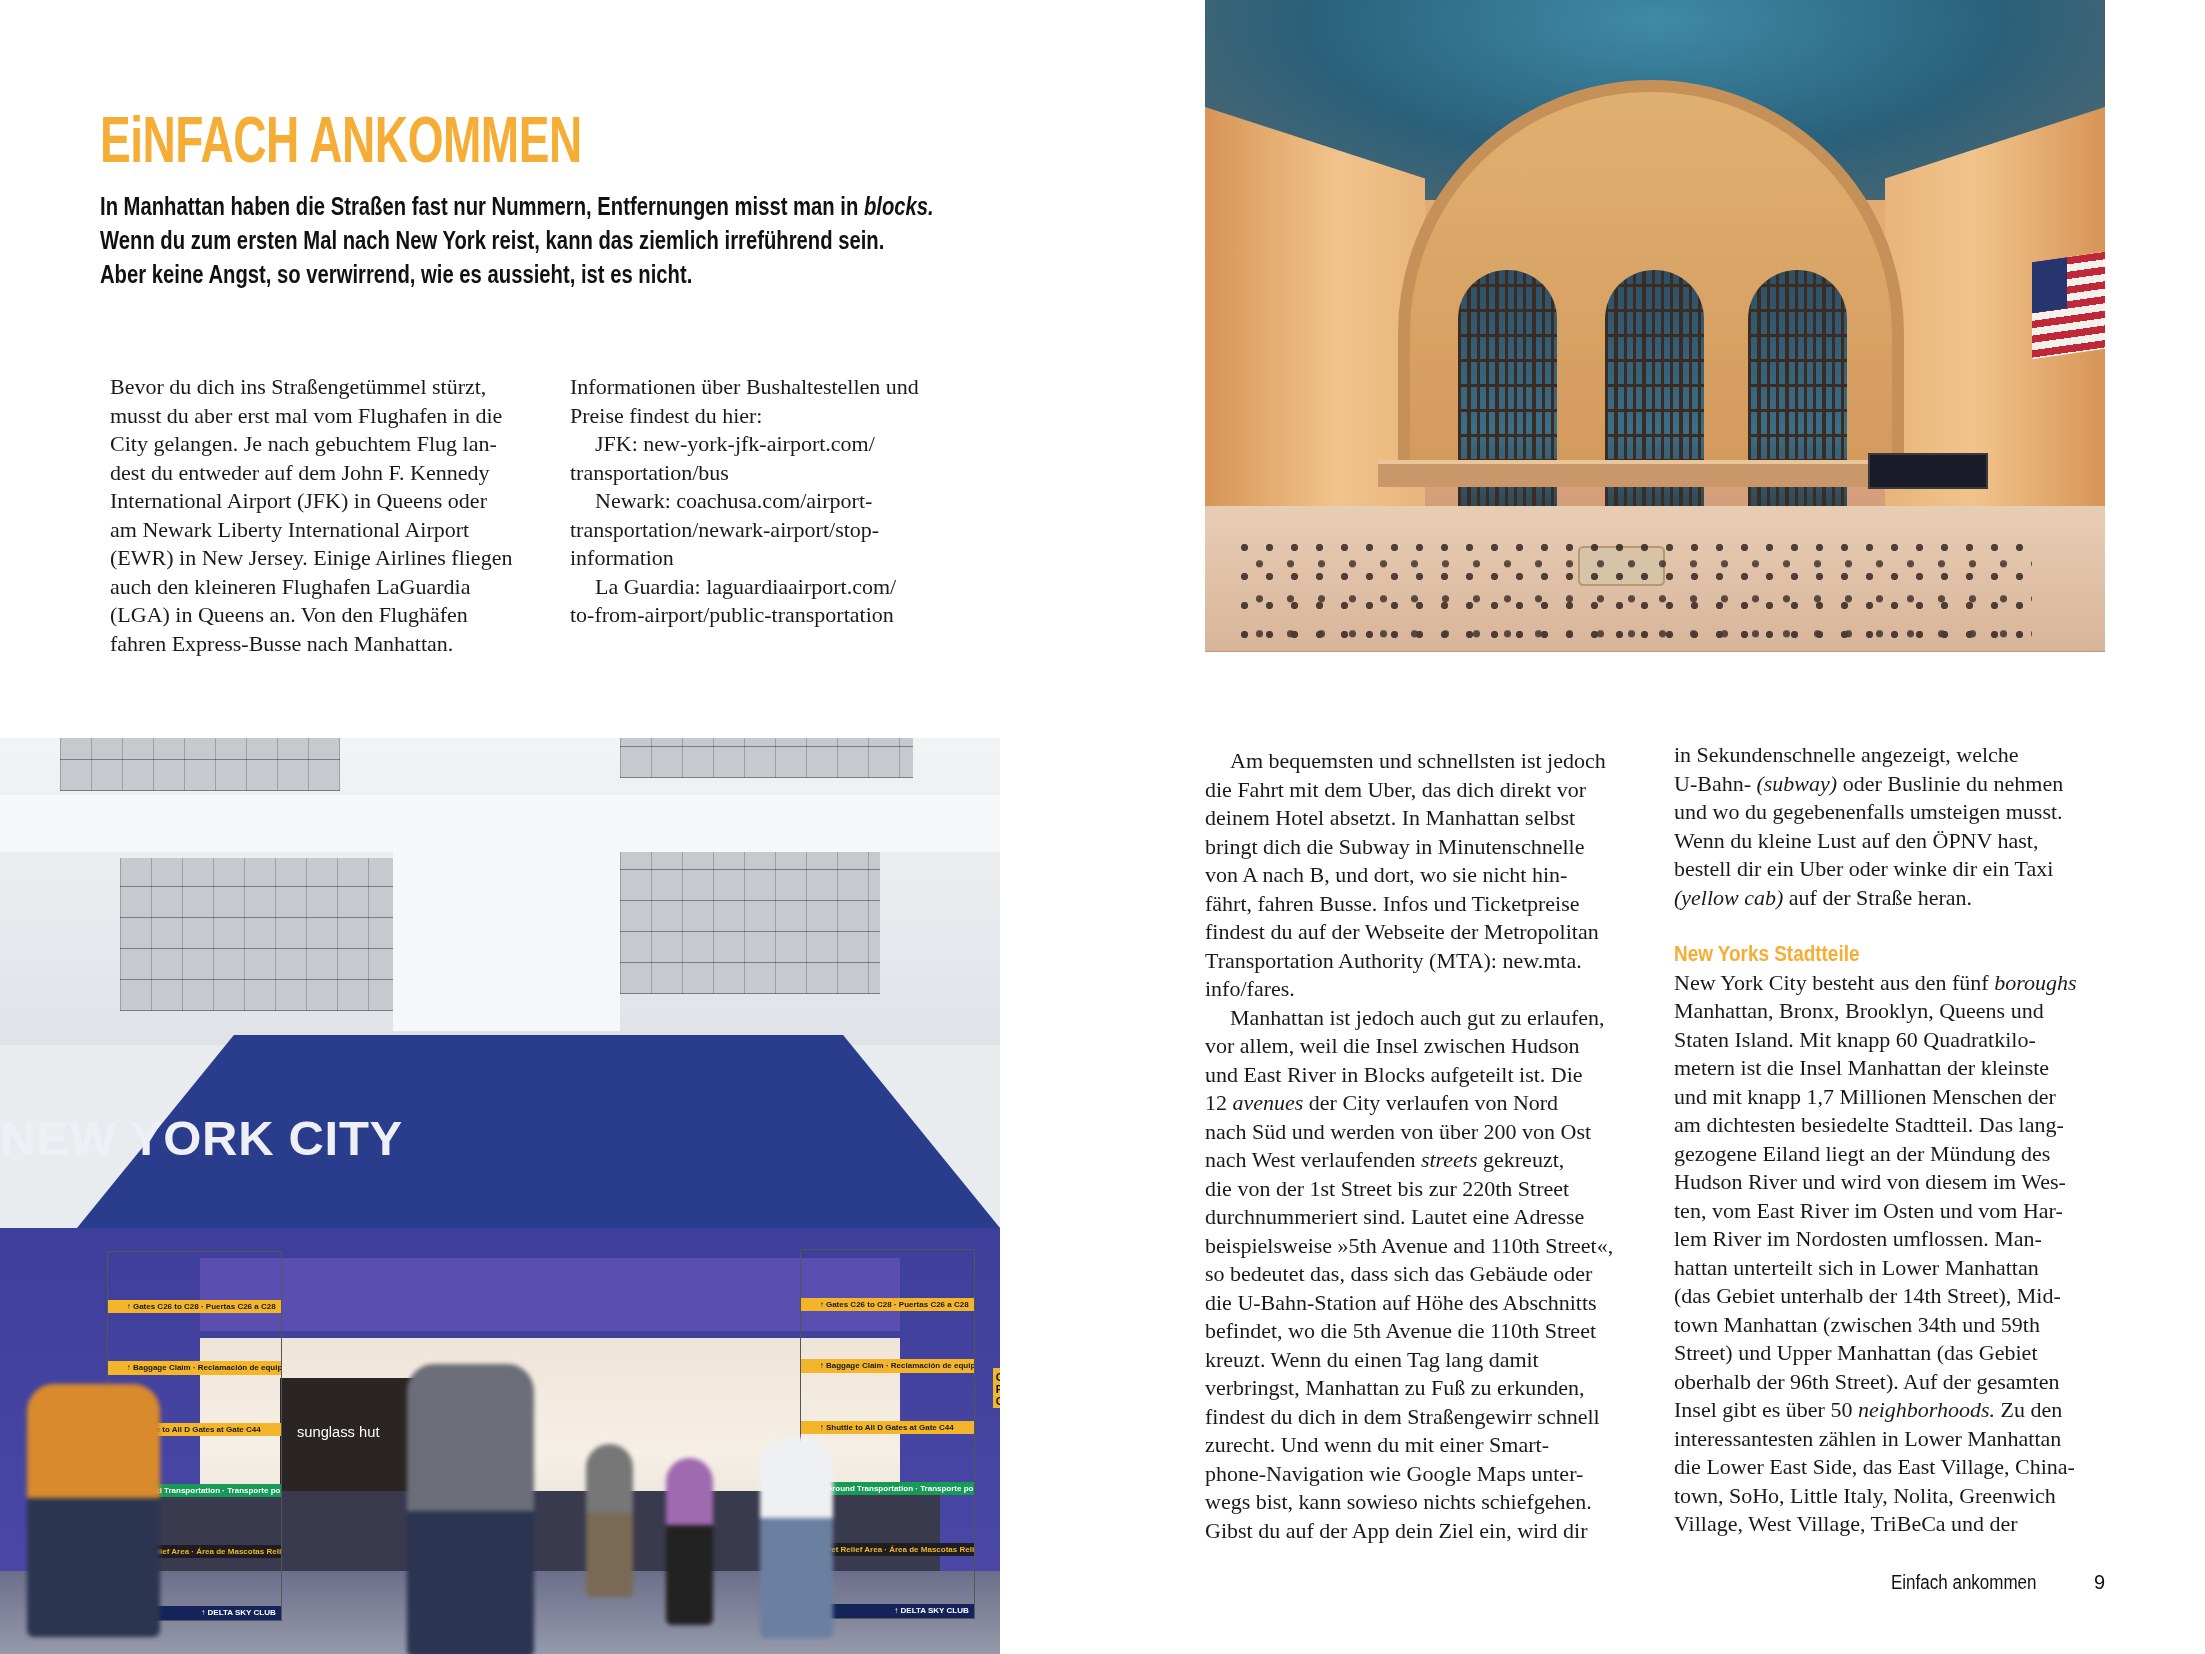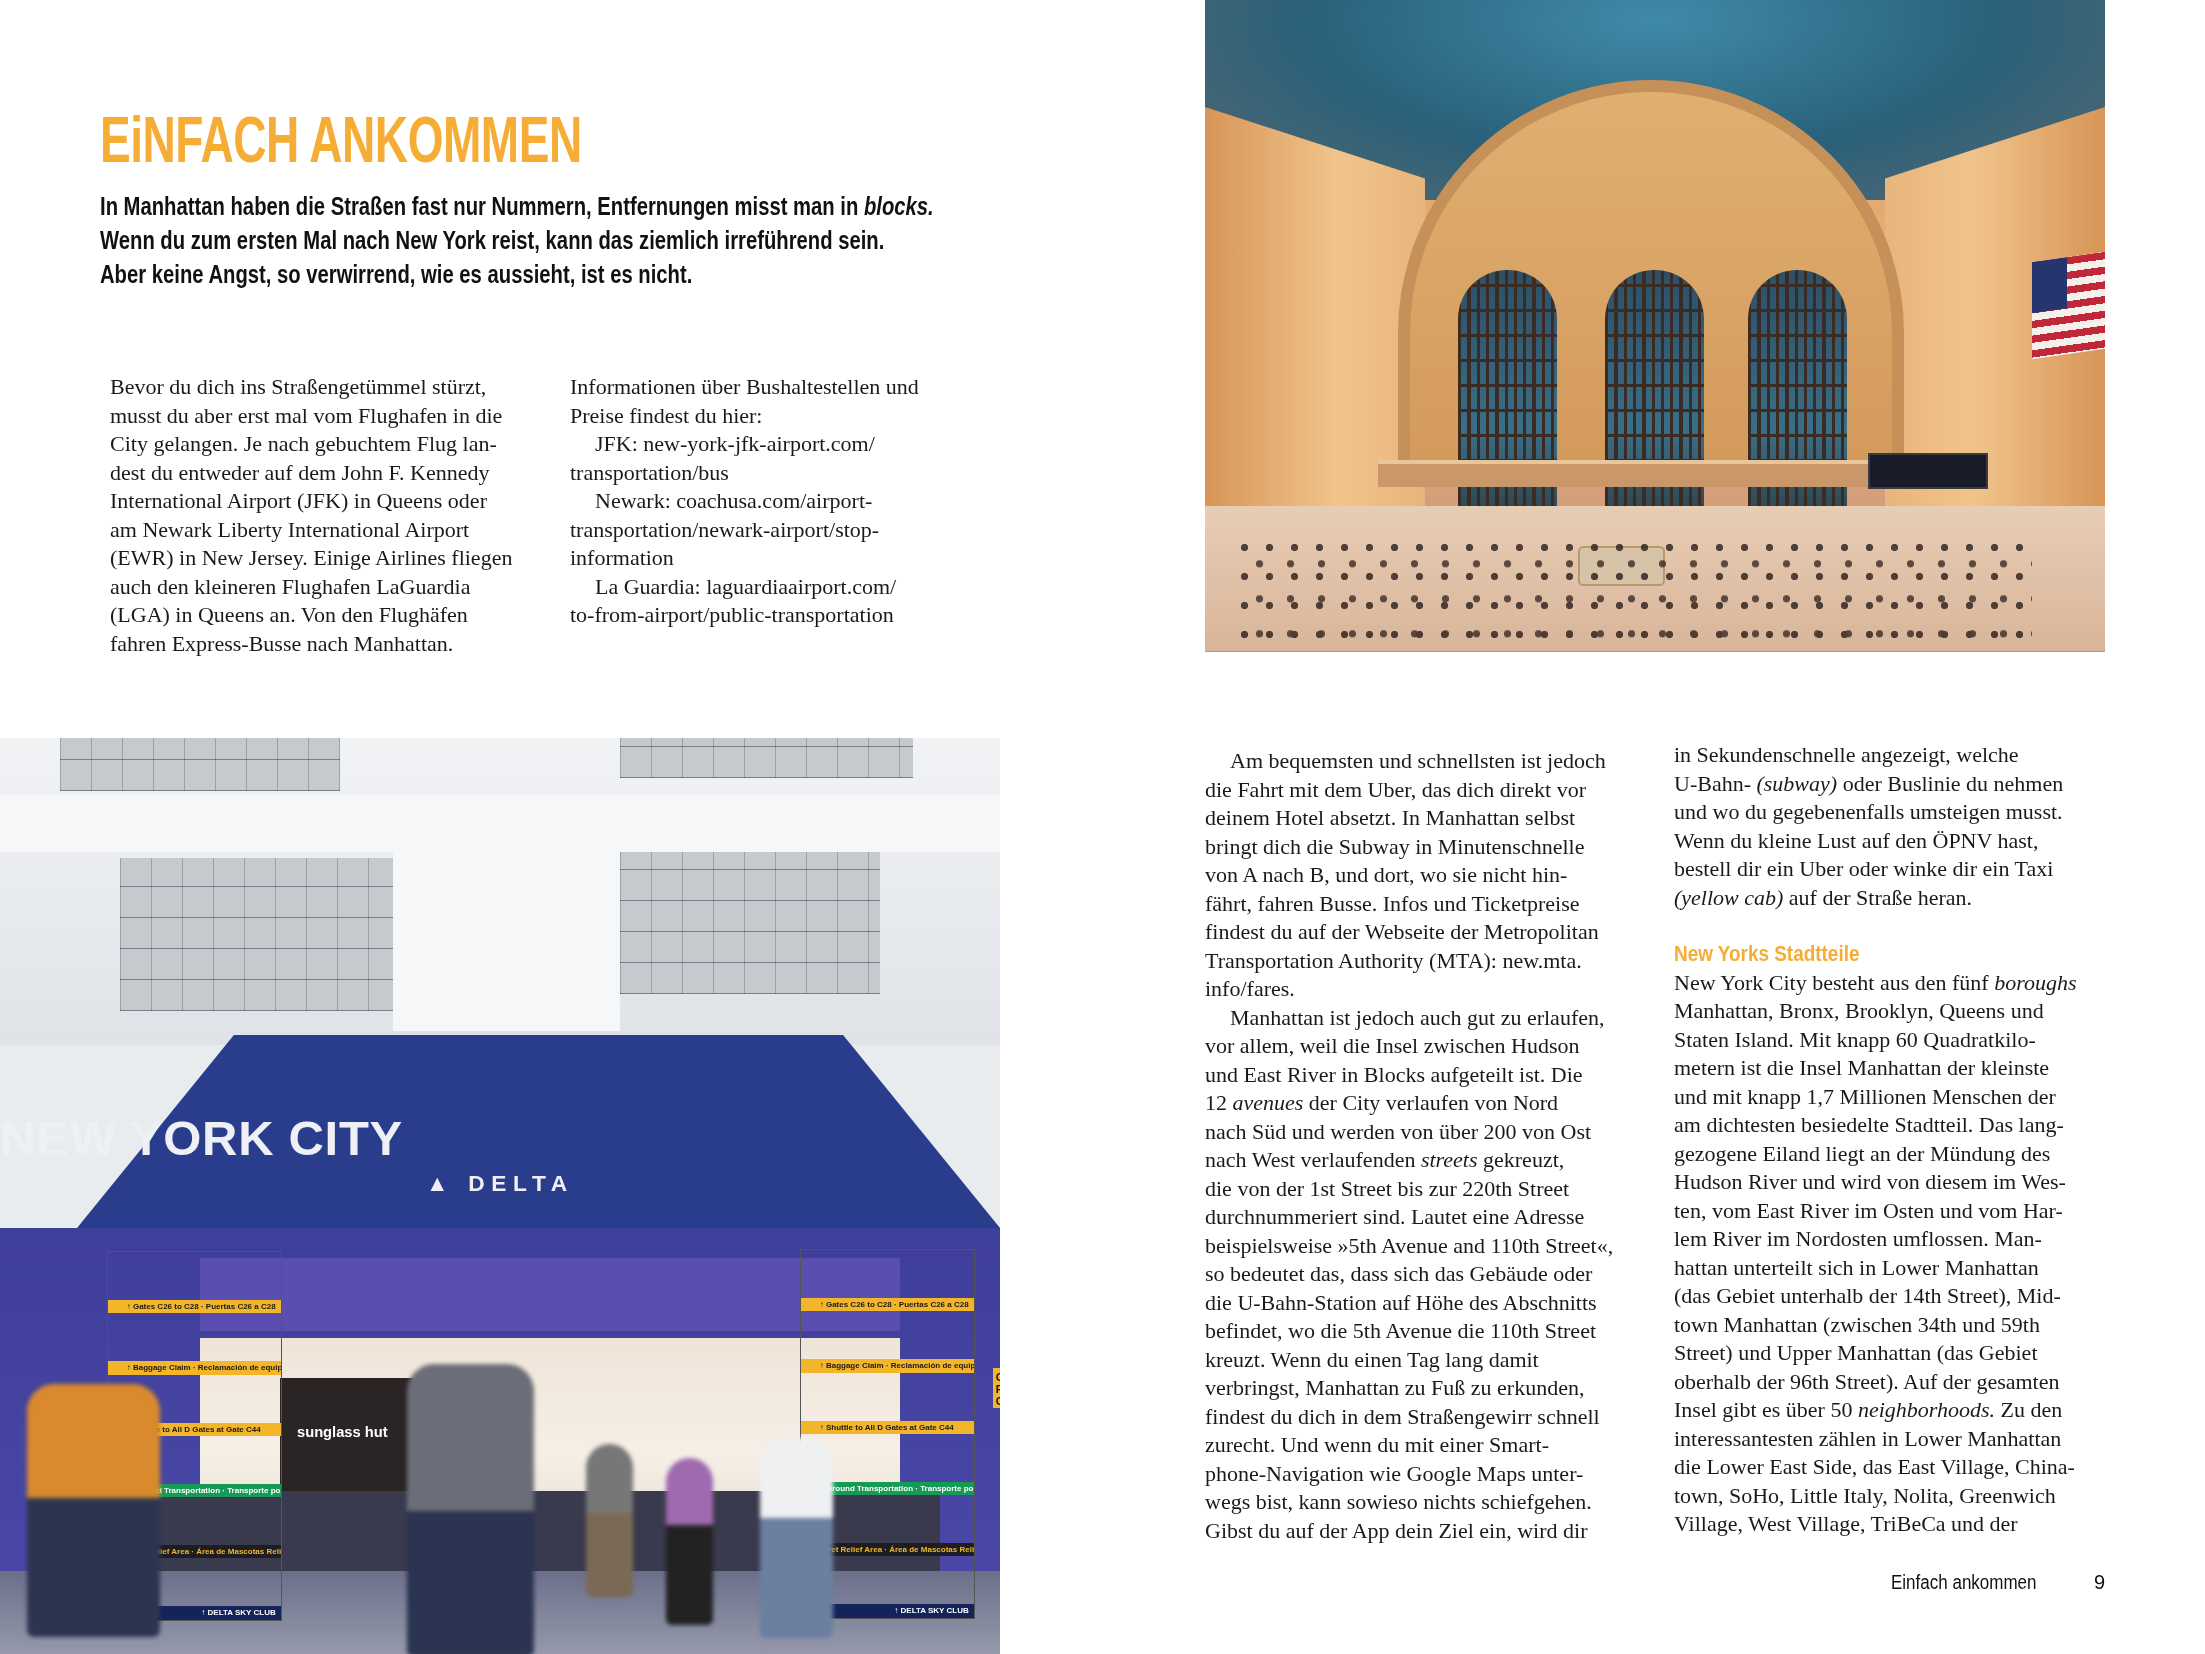--- a/index.html
+++ b/index.html
@@ -109,21 +109,21 @@
   .ap-opening { position:absolute; left:200px; top:600px; width:700px; height:287px;
     background:linear-gradient(180deg,#efe4d8,#f6efe6 40%,#d8cfc6); }
   .ap-inner-beam { position:absolute; left:200px; top:520px; width:700px; height:73px;
     background:#5a4fb0; }
   .ap-floor { position:absolute; left:0; top:833px; width:100%; height:83px;
     background:linear-gradient(180deg,#6c6f8a,#9599ab); }
   .ap-ramp { position:absolute; left:127px; top:753px; width:813px; height:93px;
     background:#3a3a4e; }
   .ap-store { position:absolute; left:280px; top:640px; width:137px; height:120px; background:#2b2424; }
   .ap-store-label { position:absolute; left:297px; top:686px; color:#fff;
-    font-family:"Liberation Sans", sans-serif; font-weight:bold; font-size:14.7px; }
+    font-family:"Liberation Sans", sans-serif; font-weight:normal; font-size:14.7px; }
   .wayfind { position:absolute; width:175px; font-family:"Liberation Sans", sans-serif; font-weight:bold;
     font-size:8px; line-height:9.3px; color:#1a1a1a; border:1.3px solid #555; }
   .wayfind .row { padding:2px 5.3px 2px 18.7px; background:#f3b62b; white-space:nowrap; overflow:hidden;margin-top:48px; }
   .wayfind .row.green { background:#189a57; color:#fff; }
   .wayfind .row.dark { background:#1d1d22; color:#f3b62b; }
   .wayfind .row.navy { background:#14245a; color:#fff; text-align:right; }
   .wf-left { left:107px; top:513px; }
   .wf-right { left:800px; top:511px; }
   .gate-tag { position:absolute; left:993px; top:630px; width:40px; height:40px; background:#f3b62b;
     font-family:"Liberation Sans", sans-serif; font-weight:bold; font-size:10.7px; padding:2.7px; color:#111; }
@@ -248,21 +248,20 @@
 <div class="photo-ap">
   <div class="ap-ceiling"></div>
   <div class="ap-panel" style="left:120px;top:120px;width:293px;height:153px;"></div>
   <div class="ap-panel" style="left:620px;top:113px;width:260px;height:143px;"></div>
   <div class="ap-panel" style="left:60px;top:0;width:280px;height:53px;"></div>
   <div class="ap-panel" style="left:620px;top:0;width:293px;height:40px;"></div>
   <div class="ap-beam" style="left:0;top:57px;width:100%;height:57px;"></div>
   <div class="ap-beam" style="left:393px;top:113px;width:227px;height:180px;"></div>
   <div class="ap-sign"></div>
   <div class="ap-sign-text2">NEW YORK CITY</div>
-  <div class="ap-sign-text3">▲ <span>DELTA</span></div>
   <div class="ap-wall"></div>
   <div class="ap-inner-beam"></div>
   <div class="ap-opening"></div>
   <div class="ap-store"></div>
   <div class="ap-store-label">sunglass hut</div>
   <div class="ap-ramp"></div>
   <div class="ap-floor"></div>
 
   <div class="wayfind wf-left" id="wfLeft">
       <div class="row">↑ Gates C26 to C28 · Puertas C26 a C28</div>

